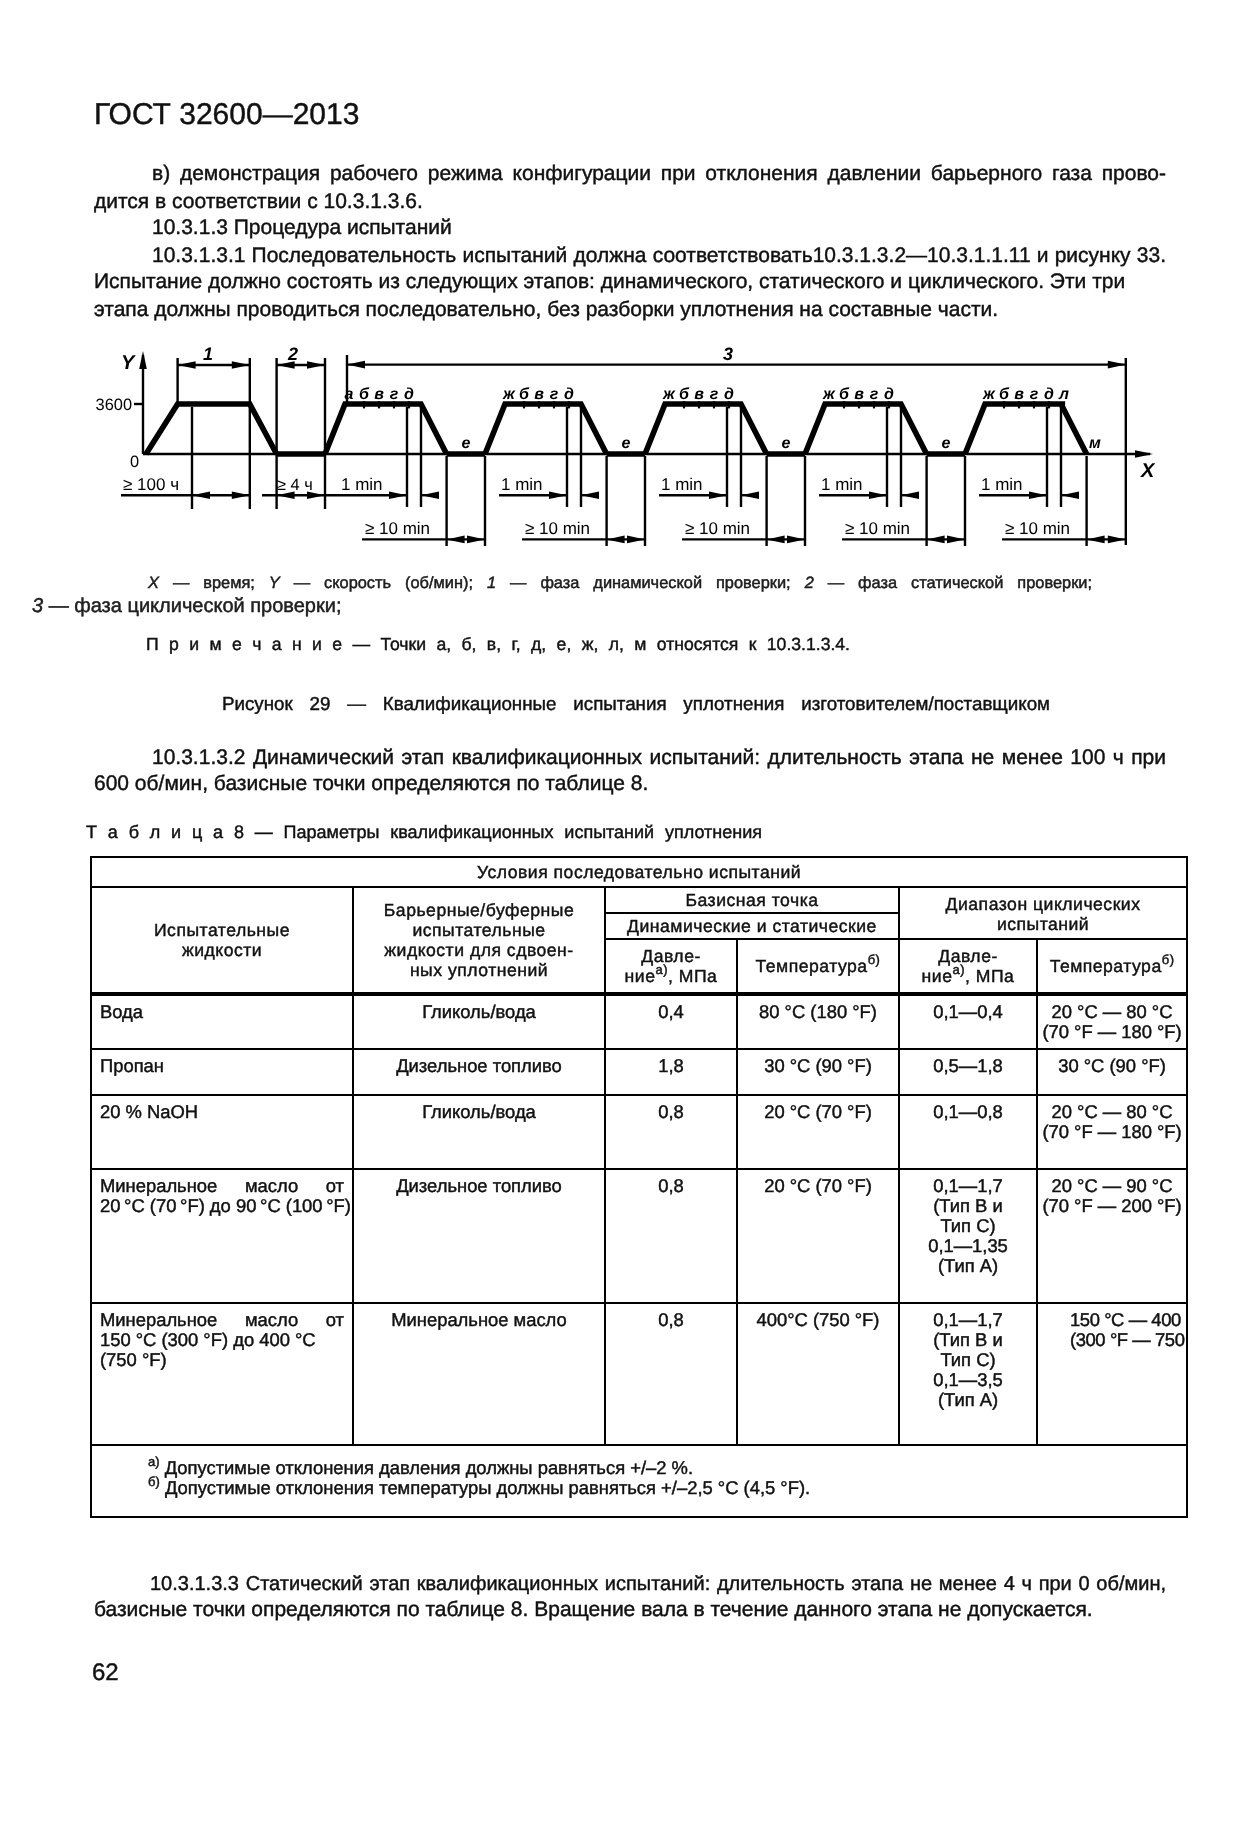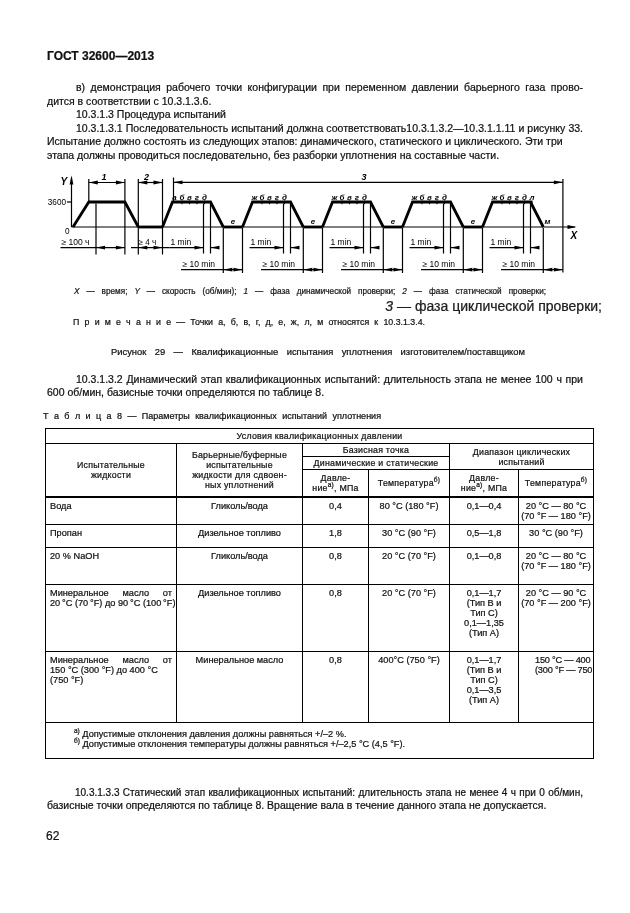--- a/index.html
+++ b/index.html
@@ -14,23 +14,23 @@
 table.t8{border-collapse:collapse;table-layout:fixed;font-size:9.2px;color:#111}
 table.t8 td{border:1px solid #000;vertical-align:top;padding:3px 4px 0 4px;overflow:hidden}
 tr.thick-top td{border-top:2.5px solid #000}
 table.t8 .c{text-align:center;padding-left:1px;padding-right:1px;white-space:nowrap}
 table.t8 .hd{font-size:8.8px;text-align:center;vertical-align:middle;padding:1px 2px;letter-spacing:0.25px}
 sup{font-size:6.5px;vertical-align:super;line-height:0}
 </style>
 </head>
 <body>
 
-<div class="abs" style="left:47px;top:49px;font-weight:bold;font-size:12px">ГОСТ 32600—2013</div>
-
-<div class="abs body-line just" style="left:76px;top:81px;width:507px">в) демонстрация рабочего точки конфигурации при переменном давлении барьерного газа прово-</div>
+<div class="abs" style="left:47px;top:49px;font-weight:normal;font-size:15px">ГОСТ 32600—2013</div>
+
+<div class="abs body-line just" style="left:76px;top:81px;width:507px">в) демонстрация рабочего режима конфигурации при отклонения давлении барьерного газа прово-</div>
 <div class="abs body-line" style="left:47px;top:94.5px">дится в соответствии с  10.3.1.3.6.</div>
 
 <div class="abs body-line" style="left:76px;top:108px">10.3.1.3 Процедура испытаний</div>
 
 <div class="abs body-line just" style="left:76px;top:121.5px;width:507px">10.3.1.3.1 Последовательность испытаний должна соответствовать10.3.1.3.2—10.3.1.1.11 и рисунку 33.</div>
 <div class="abs body-line just" style="left:47px;top:135px">Испытание должно состоять из следующих этапов: динамического, статического и циклического. Эти три</div>
 <div class="abs body-line" style="left:47px;top:148.5px">этапа должны проводиться последовательно, без разборки уплотнения на составные части.</div>
 
 <svg class="abs" style="left:0;top:0" width="630" height="913" viewBox="0 0 630 913">
 
@@ -290,21 +290,21 @@
 <line x1="501.0" y1="269.7" x2="562.9" y2="269.7" stroke="#000" stroke-width="1.2"></line>
 <polygon points="543.3,269.7 552.3,267.8 552.3,271.59999999999997" fill="#000"></polygon>
 <polygon points="562.9,269.7 553.9,267.8 553.9,271.59999999999997" fill="#000"></polygon>
 <text x="502.5" y="267.2" style="font-size:8.5px;" text-anchor="start">≥ 10 min</text>
 </g>
 
 </svg>
 
 <div class="abs cap just" style="left:74px;top:287px;width:472px"><i>X</i> — время; <i>Y</i> — скорость (об/мин); <i>1</i> — фаза динамической проверки; <i>2</i> — фаза статической проверки;</div>
 
-<div class="abs" style="left:0;top:297.5px;width:602px;text-align:right;font-size:14px;color:#222"><i>3</i> — фаза циклической проверки;</div>
+<div class="abs" style="left:16px;top:297.5px;width:602px;text-align:left;font-size:10px;color:#222"><i>3</i> — фаза циклической проверки;</div>
 
 <div class="abs just" style="left:73px;top:317px;width:352px;font-size:8.8px">П р и м е ч а н и е — Точки а, б, в, г, д, е, ж, л, м относятся к 10.3.1.3.4.</div>
 
 <div class="abs just" style="left:111px;top:345.5px;width:414px;font-size:9.4px">Рисунок 29 — Квалификационные испытания уплотнения изготовителем/поставщиком</div>
 
 <div class="abs body-line just" style="left:76px;top:372.5px;width:507px">10.3.1.3.2 Динамический этап квалификационных испытаний: длительность этапа не менее 100 ч при</div>
 <div class="abs body-line" style="left:47px;top:386px">600 об/мин, базисные точки определяются по таблице 8.</div>
 
 <div class="abs just" style="left:43px;top:411px;width:338px;font-size:9px">Т а б л и ц а 8 — Параметры квалификационных испытаний уплотнения</div>
 
@@ -314,21 +314,21 @@
 <col style="width:131px">
         <col style="width:126px">
         <col style="width:66px">
 <col style="width:81px">
         <col style="width:69px">
         <col style="width:75px">
 </colgroup>
 
 <tbody>
         <tr>
-          <td colspan="6" class="hd" style="height:12px">Условия квалификационных давлении</td>
+          <td colspan="6" class="hd" style="height:12px">Условия последовательно испытаний</td>
         </tr>
 
 <tr>
 <td rowspan="3" class="hd">Испытательные<br>жидкости</td>
 <td rowspan="3" class="hd">Барьерные/буферные<br>испытательные<br>жидкости для сдвоен-<br>ных уплотнений</td>
 <td colspan="2" class="hd" style="height:10px">Базисная точка</td>
 <td colspan="2" rowspan="2" class="hd">Диапазон циклических<br>испытаний</td>
 </tr>
 
 <tr>

